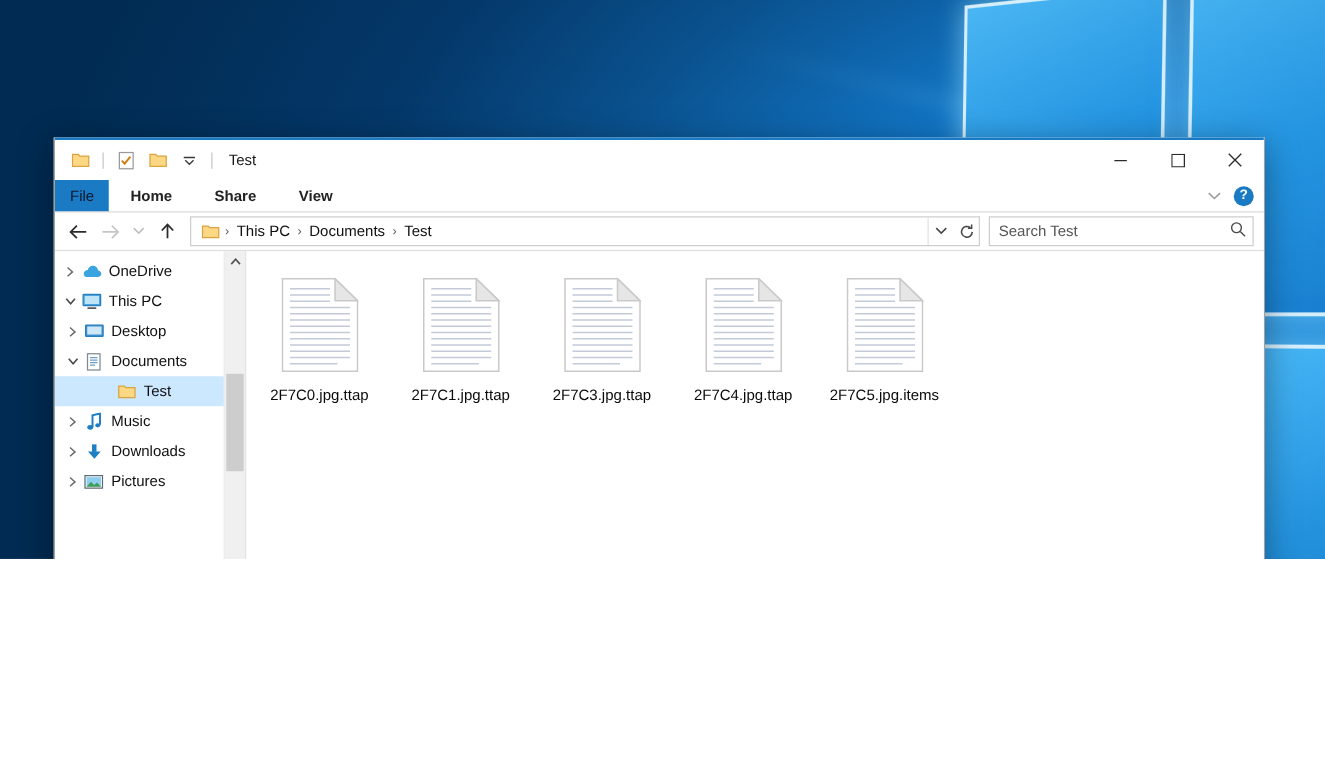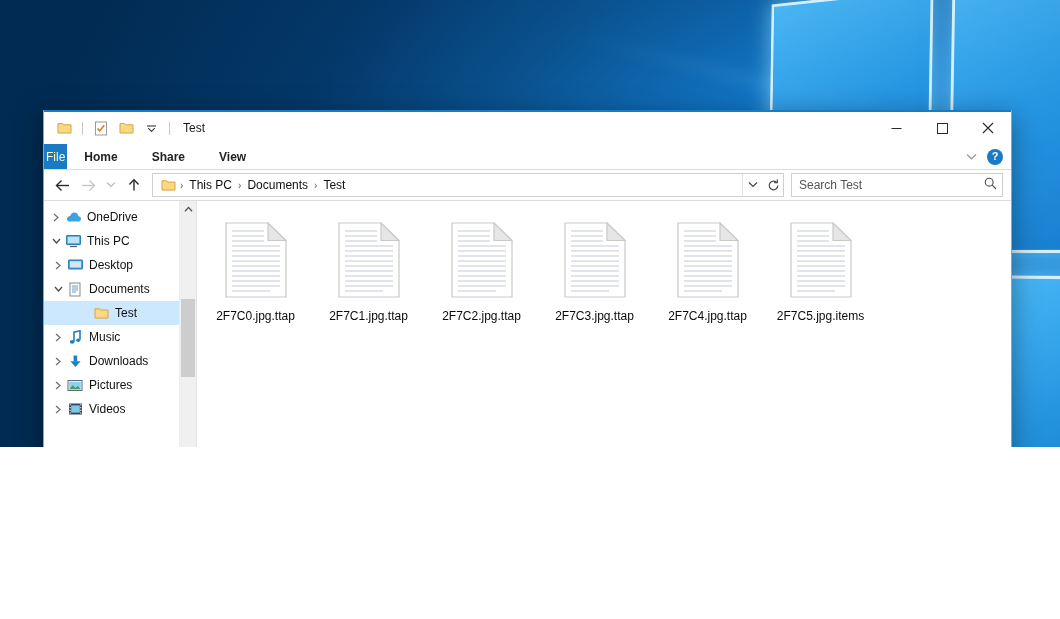--- a/index.html
+++ b/index.html
@@ -133,22 +133,22 @@
     height: 25px;
     background: #ffffff;
     border-bottom: 1px solid #dcdcdc;
     display: flex;
     align-items: stretch;
     flex: none;
     position: relative;
   }
   .tab-file {
     background: #1a7bc4;
-    color: #fef9c3;
-    padding: 0 2px;
+    color: #0f172a;
+    padding: 0 12px;
     display: flex; align-items: center;
     font-size: 12px;
   }
   .tab {
     padding: 0 17px;
     display: flex; align-items: center;
     font-size: 12px;
     color: #222;
     font-weight: bold;
   }
@@ -643,44 +643,20 @@
             <span class="nav-icon">
               <svg width="16" height="13" viewBox="0 0 16 13">
                 <rect x="1" y="1.5" width="14" height="10" fill="#ffffff" stroke="#5d6b73" stroke-width="1"></rect>
                 <rect x="2.2" y="2.7" width="11.6" height="7.6" fill="#8fd0f0"></rect>
                 <path d="M2.2 10.3l3.6-4 2.6 2.6 2.2-2 3.2 3.4z" fill="#3f9e57"></path>
               </svg>
             </span>
             <span class="nav-label">Pictures</span>
           </div>
 
-          <div class="navitem lvl1">
-            <span class="chev">
-              <svg width="8" height="9" viewBox="0 0 8 9">
-                  <path d="M2 1l4 3.5L2 8" fill="none" stroke="#6d6d6d" stroke-width="1.2"></path>
-                </svg>
-            </span>
-            <span class="nav-icon">
-              <svg width="15" height="14" viewBox="0 0 15 14">
-                <rect x="1" y="1.5" width="13" height="11" fill="#2f4a63"></rect>
-                <rect x="3.2" y="3.4" width="8.6" height="7.2" fill="#7fc8ea"></rect>
-                <g fill="#e8eef2">
-                  <rect x="1.6" y="2.2" width="1.2" height="1.2"></rect>
-                    <rect x="1.6" y="5" width="1.2" height="1.2"></rect>
-                  <rect x="1.6" y="7.8" width="1.2" height="1.2"></rect>
-                    <rect x="1.6" y="10.4" width="1.2" height="1.2"></rect>
-                  <rect x="12.2" y="2.2" width="1.2" height="1.2"></rect>
-                    <rect x="12.2" y="5" width="1.2" height="1.2"></rect>
-                  <rect x="12.2" y="7.8" width="1.2" height="1.2"></rect>
-                    <rect x="12.2" y="10.4" width="1.2" height="1.2"></rect>
-                </g>
-              </svg>
-            </span>
-            <span class="nav-label">Videos</span>
-          </div>
 
         </div>
 
         <div class="navscroll">
           <div class="sb-arrow">
             <svg width="9" height="7" viewBox="0 0 9 7">
                 <path d="M1 5.3L4.5 1.4 8 5.3" fill="none" stroke="#505050" stroke-width="1.3"></path>
               </svg>
           </div>
           <div class="sb-track">
@@ -716,32 +692,20 @@
                 <path d="M1 1h42l18 17.5V75H1z" fill="#ffffff" stroke="#c9c9c9" stroke-width="1.2"></path>
                 <path d="M43 1v17.5h18z" fill="#e6e6e6" stroke="#c9c9c9" stroke-width="1.2"></path>
                 <g stroke="#c3cad8" stroke-width="1.1">
                   <path d="M7 9h32M7 14h32M7 19h32M7 24h48M7 29h48M7 34h48M7 39h48M7 44h48M7 49h48M7 54h48M7 59h48M7 64h48M7 69h38"></path>
                 </g>
               </svg>
             </div>
             <div class="filename">2F7C1.jpg.ttap</div>
           </div>
 
-          <div class="fileitem">
-            <div class="fileicon-wrap">
-              <svg width="62" height="76" viewBox="0 0 62 76">
-                <path d="M1 1h42l18 17.5V75H1z" fill="#ffffff" stroke="#c9c9c9" stroke-width="1.2"></path>
-                <path d="M43 1v17.5h18z" fill="#e6e6e6" stroke="#c9c9c9" stroke-width="1.2"></path>
-                <g stroke="#c3cad8" stroke-width="1.1">
-                  <path d="M7 9h32M7 14h32M7 19h32M7 24h48M7 29h48M7 34h48M7 39h48M7 44h48M7 49h48M7 54h48M7 59h48M7 64h48M7 69h38"></path>
-                </g>
-              </svg>
-            </div>
-            <div class="filename">2F7C2.jpg.ttap</div>
-          </div>
 
           <div class="fileitem">
             <div class="fileicon-wrap">
               <svg width="62" height="76" viewBox="0 0 62 76">
                 <path d="M1 1h42l18 17.5V75H1z" fill="#ffffff" stroke="#c9c9c9" stroke-width="1.2"></path>
                 <path d="M43 1v17.5h18z" fill="#e6e6e6" stroke="#c9c9c9" stroke-width="1.2"></path>
                 <g stroke="#c3cad8" stroke-width="1.1">
                   <path d="M7 9h32M7 14h32M7 19h32M7 24h48M7 29h48M7 34h48M7 39h48M7 44h48M7 49h48M7 54h48M7 59h48M7 64h48M7 69h38"></path>
                 </g>
               </svg>

